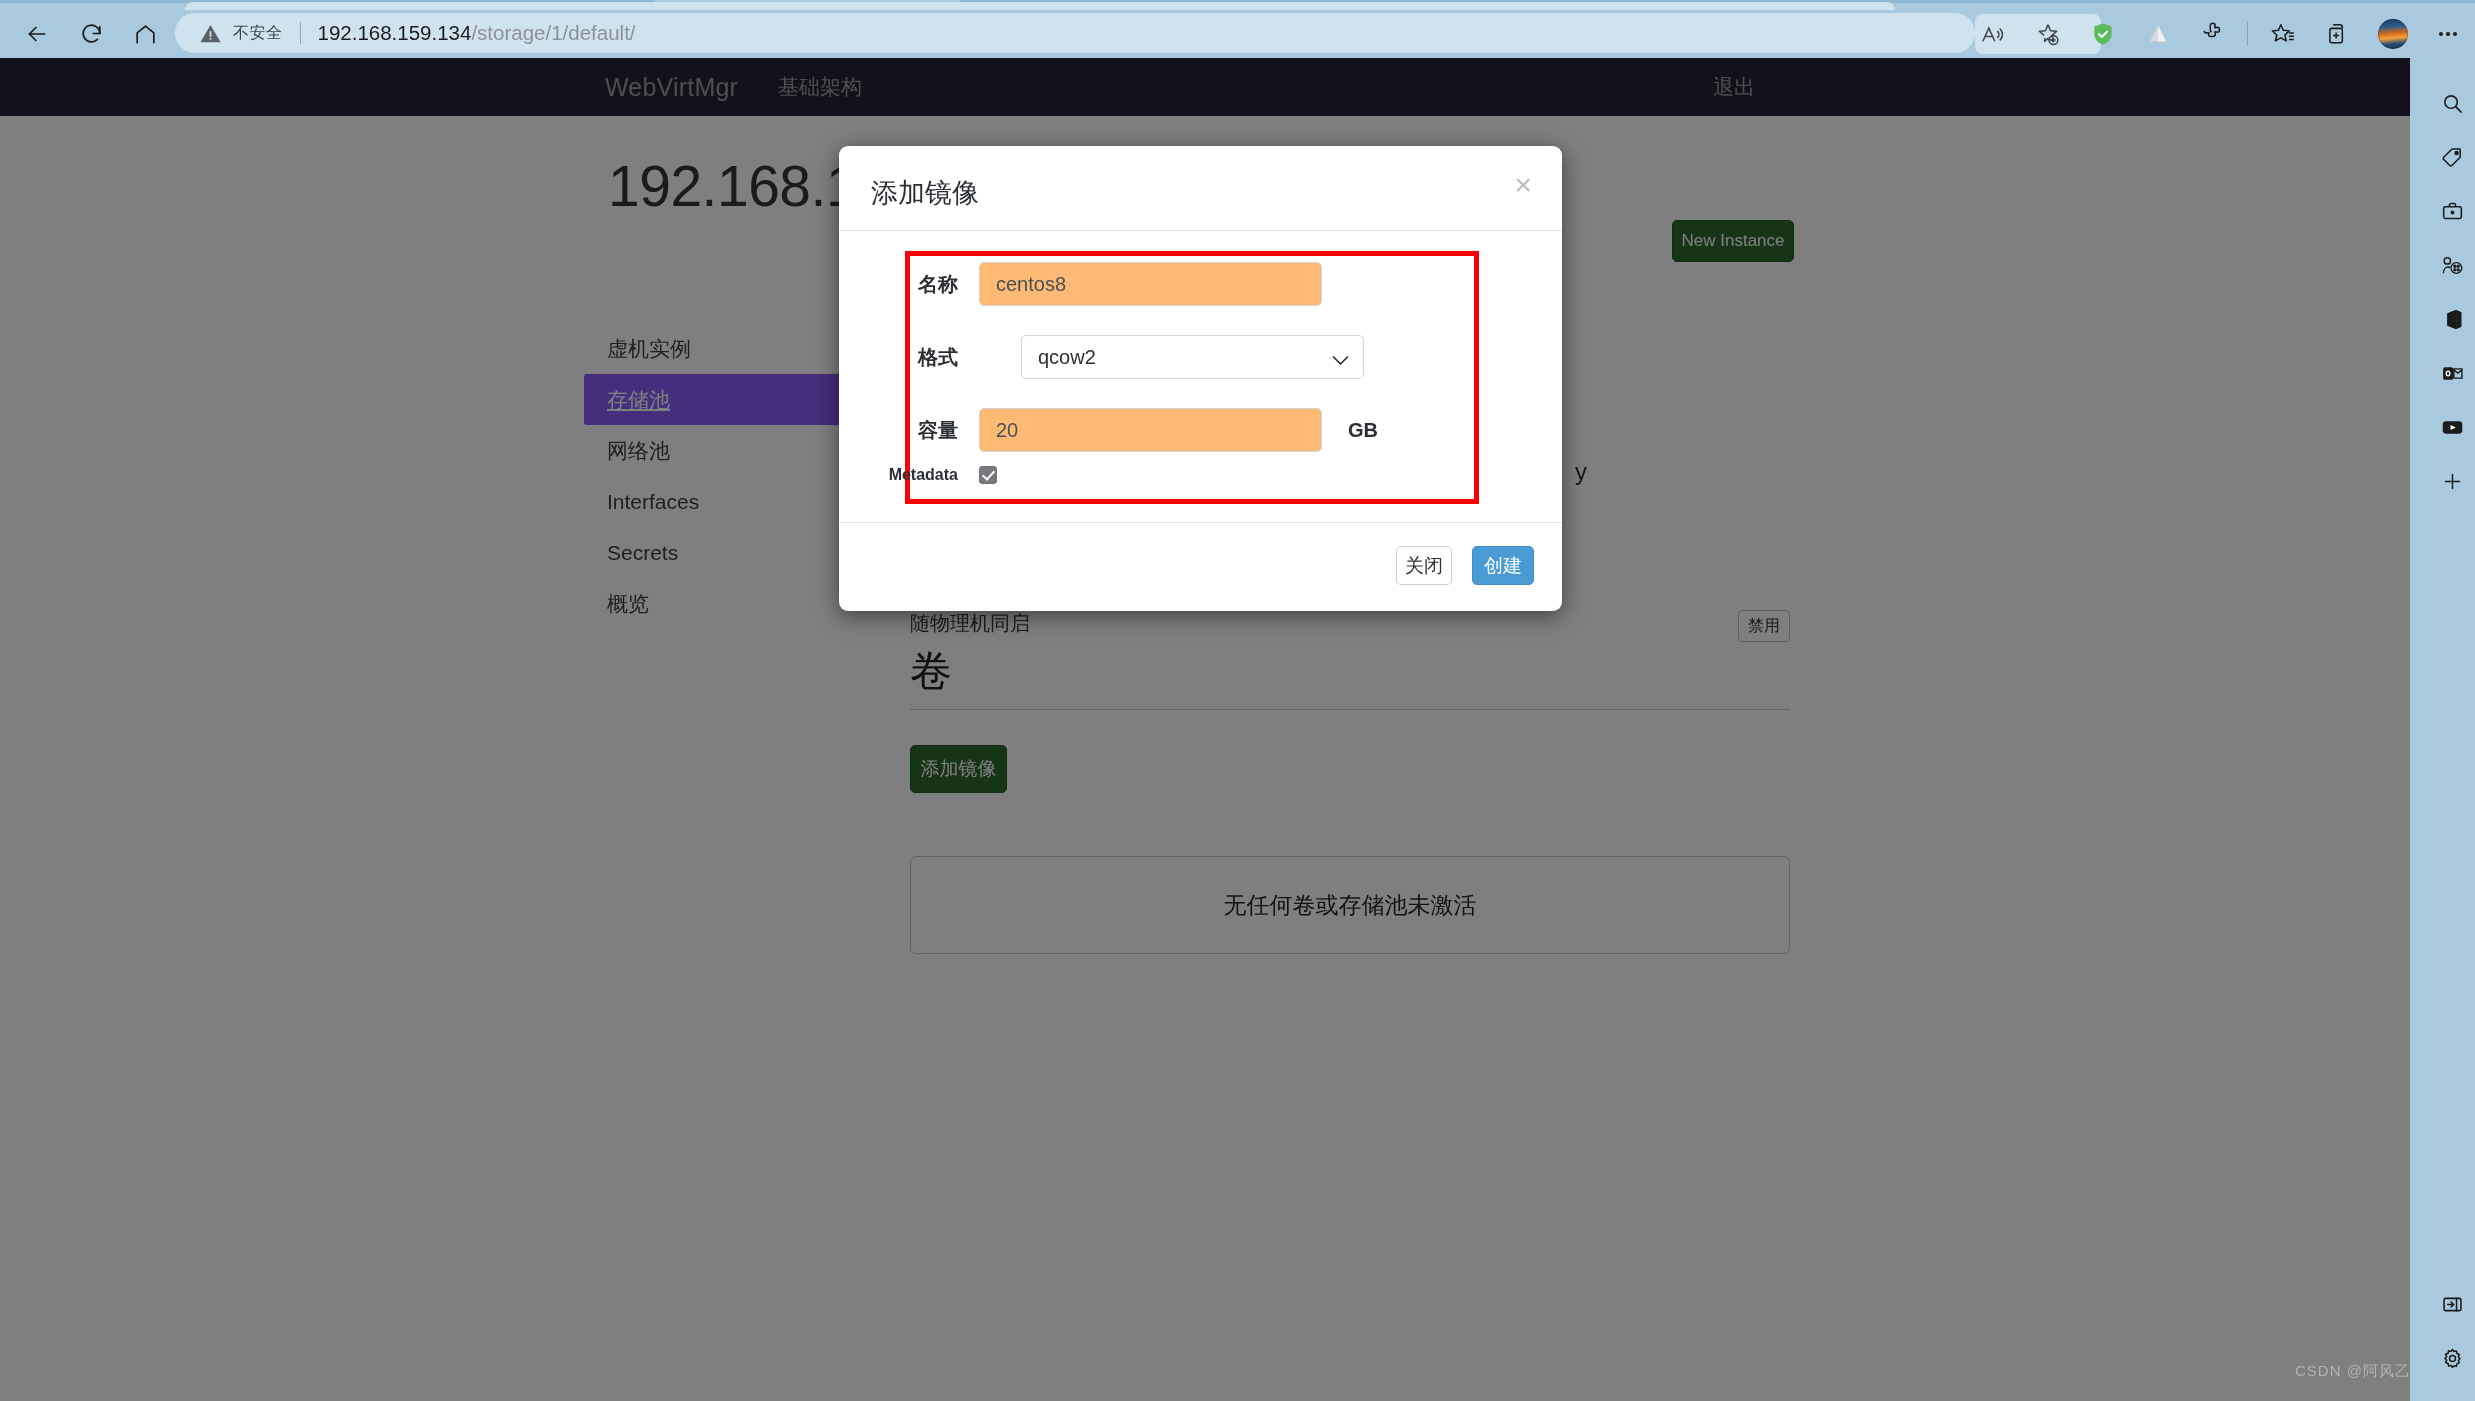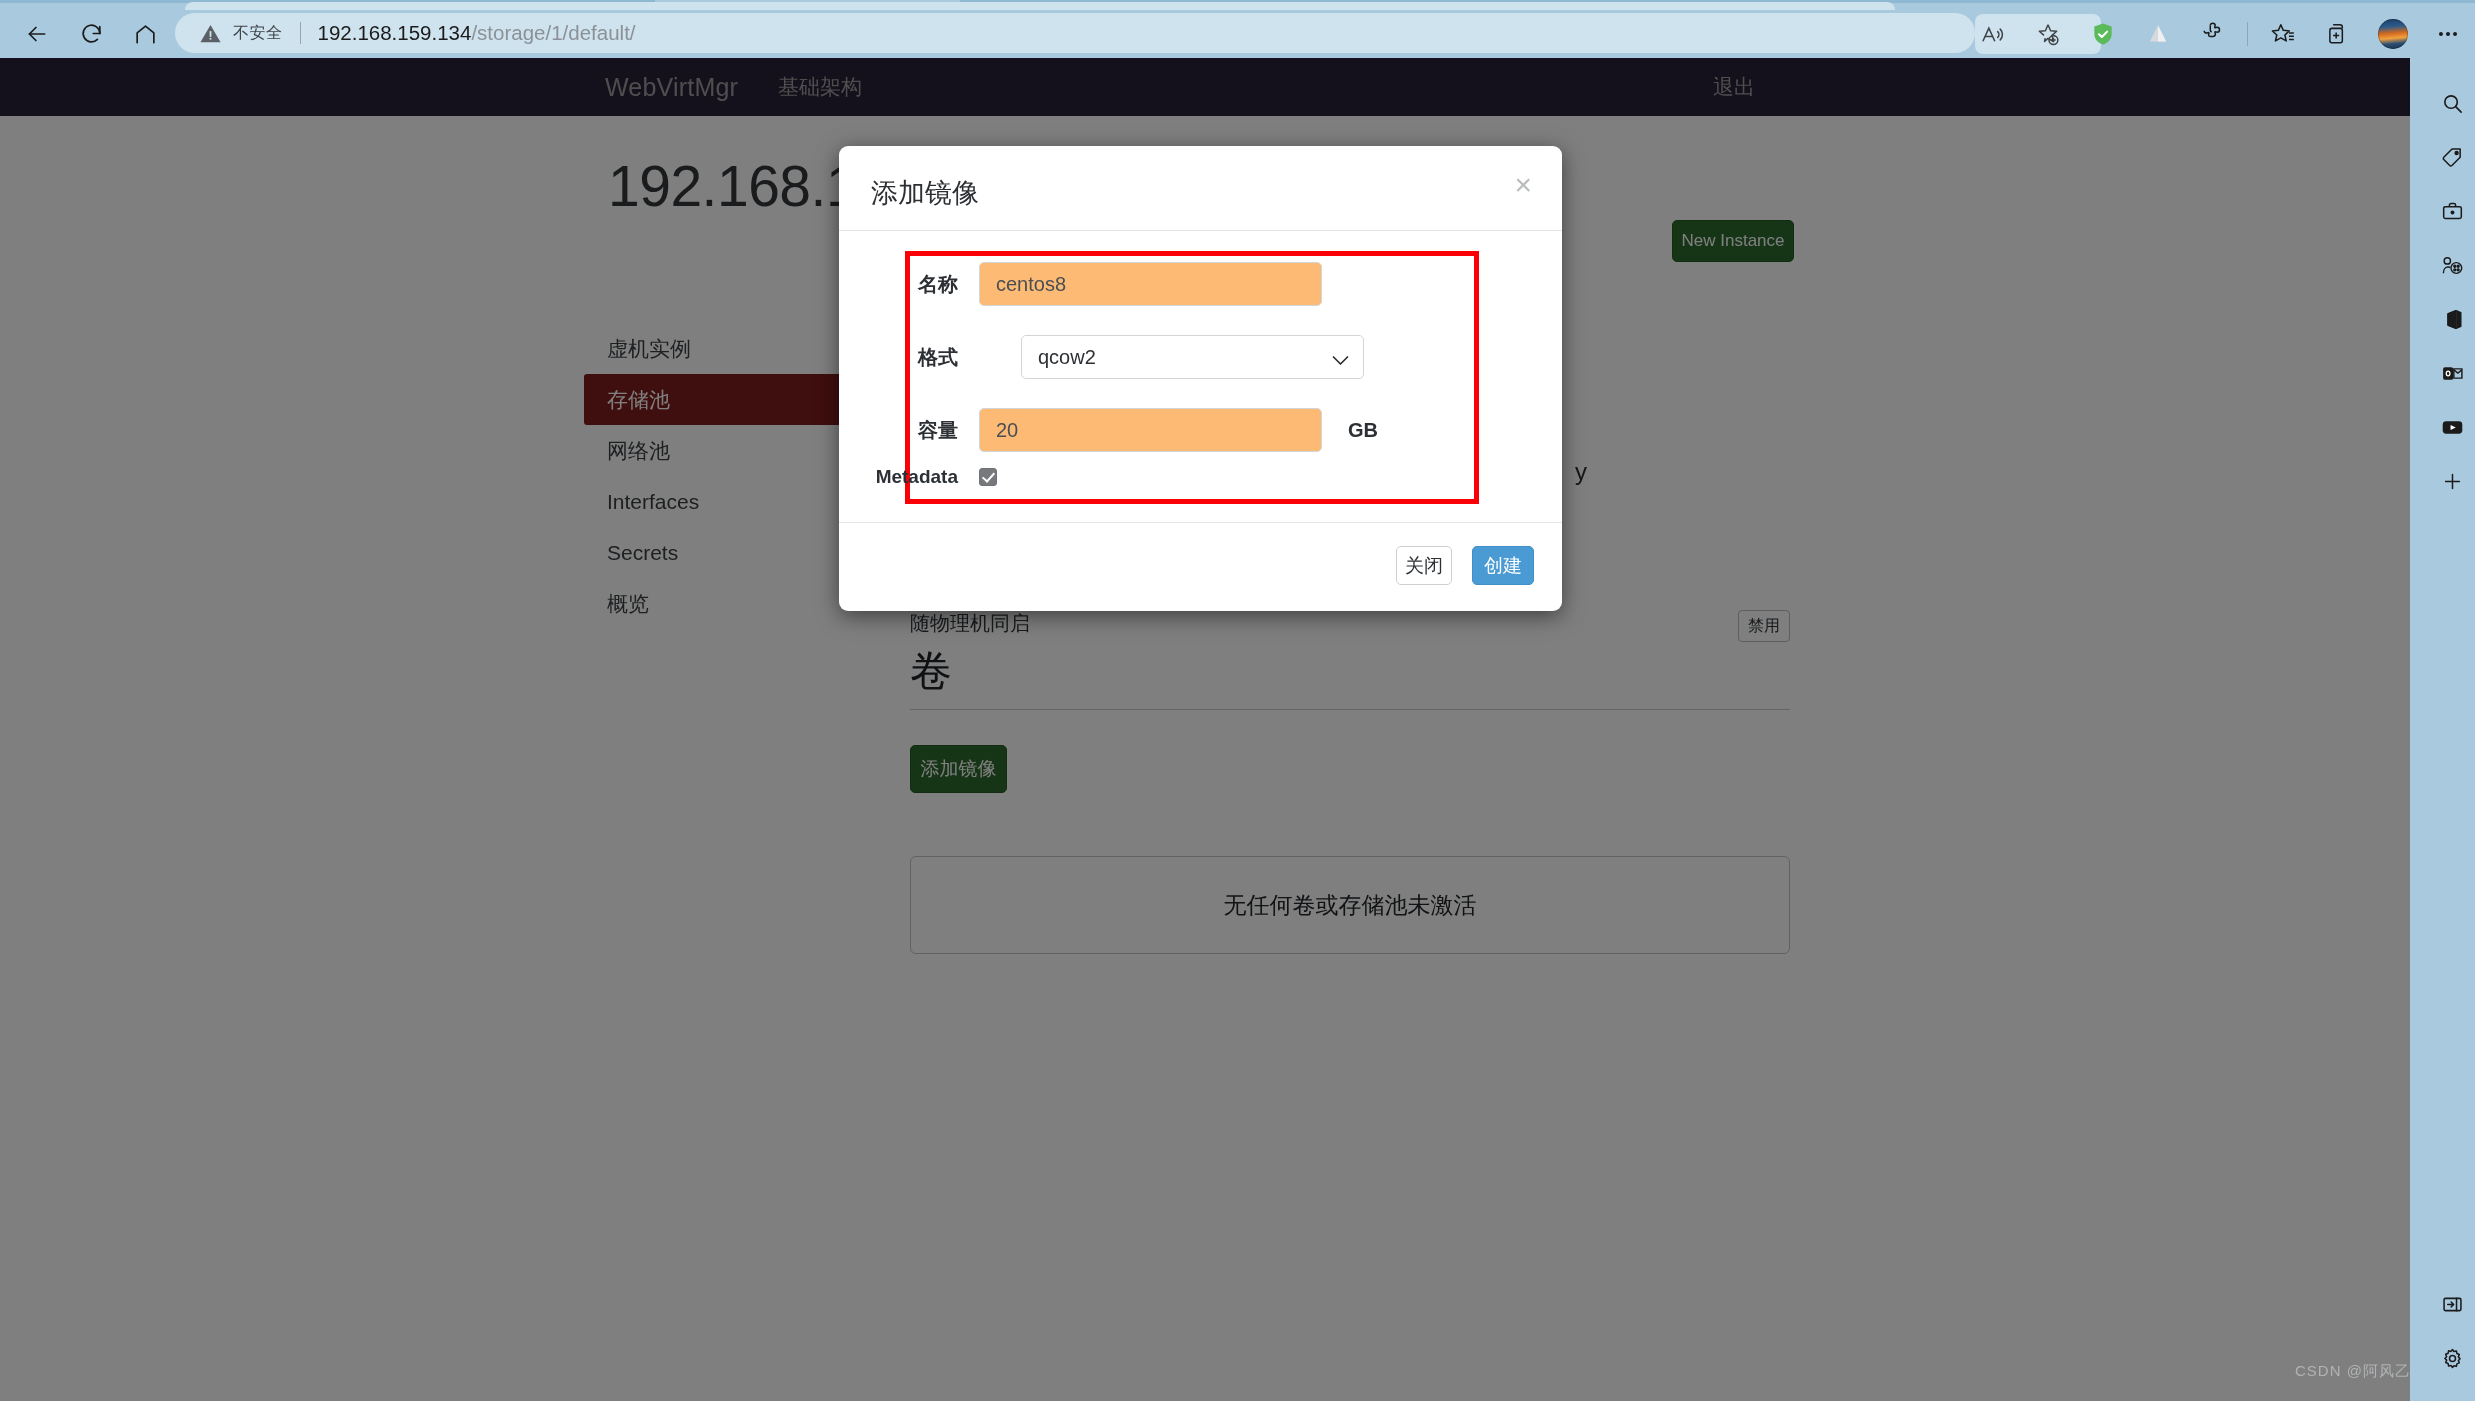--- a/index.html
+++ b/index.html
@@ -139,21 +139,21 @@
     display: flex; align-items: center; justify-content: center;
   }
 
   
   .sidenav { position: absolute; left: 584px; top: 265px; width: 312px; }
   .sidenav-item {
     height: 51px; display: flex; align-items: center;
     padding-left: 23px; font-size: 21px; color: #3b3f43;
   }
   .sidenav-item.active {
-    background: #7f1d1d; color: #ffffff; border-radius: 3px;
+    background: #8b5cf6; color: #ffffff; border-radius: 3px; text-decoration: underline;
   }
 
   
   .content { position: absolute; left: 910px; top: 150px; width: 880px; }
   .row-line {
     position: absolute; left: 0; top: 402px; width: 880px;
     display: flex; align-items: flex-start; justify-content: space-between;
     font-size: 20px; color: #33373b;
   }
   .btn-disable {
@@ -222,21 +222,21 @@
     width: 574px; height: 253px;
     border: 5px solid #fb0007;
   }
   .form-row {
     position: absolute; display: flex; align-items: center; border-radius: 22px;
   }
   .form-label {
     width: 140px; text-align: right; padding-right: 21px;
     font-size: 20px; font-weight: bold; color: #2c3034;
   }
-  .form-label.wide { font-size: 19px; }
+  .form-label.wide { font-size: 16px; }
   .ctl-name, .ctl-size {
     width: 343px; height: 44px;
     border: 1px solid #d3d6d8; border-radius: 5px;
     background: #fdba74; font-size: 20px; color: #4a4f54;
     padding: 0 16px; font-family: "Liberation Sans", sans-serif;
     outline: none;
   }
   .ctl-format {
     width: 343px; height: 44px;
     border: 1px solid #d3d6d8; border-radius: 5px;

